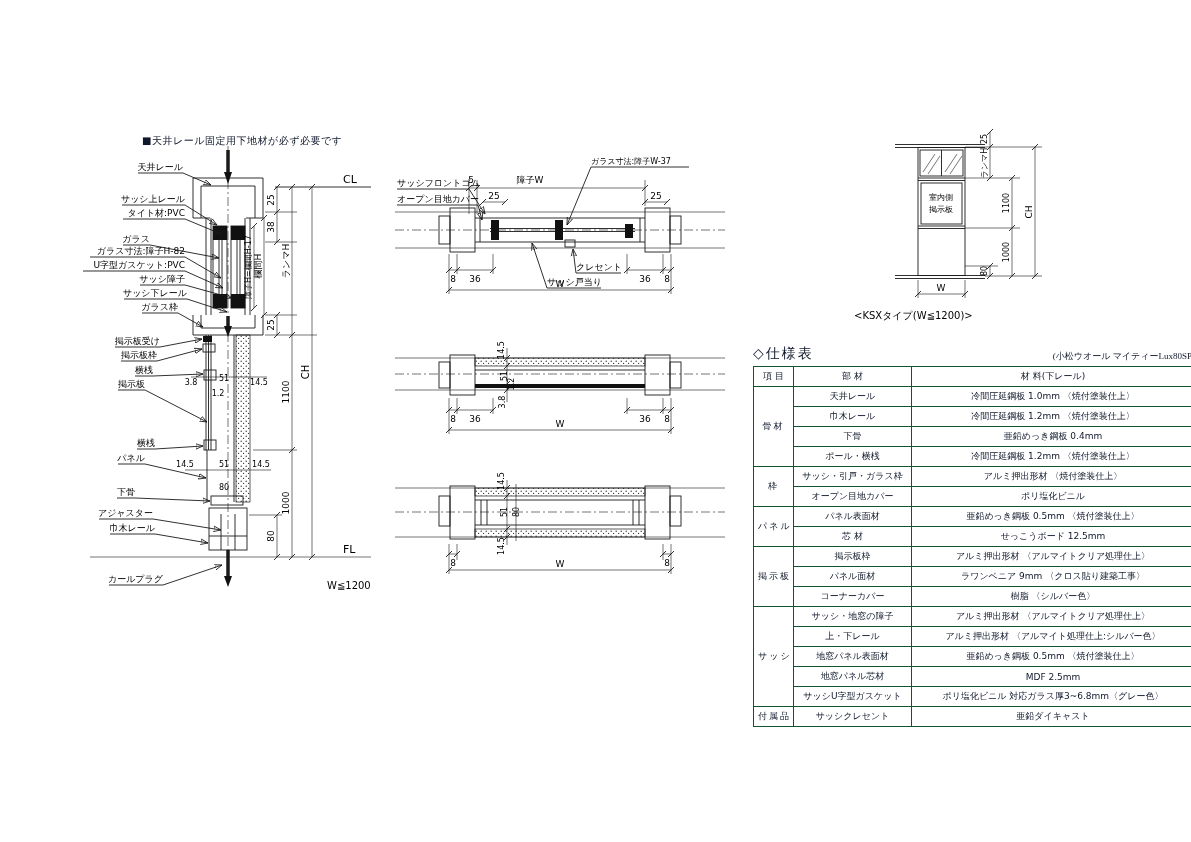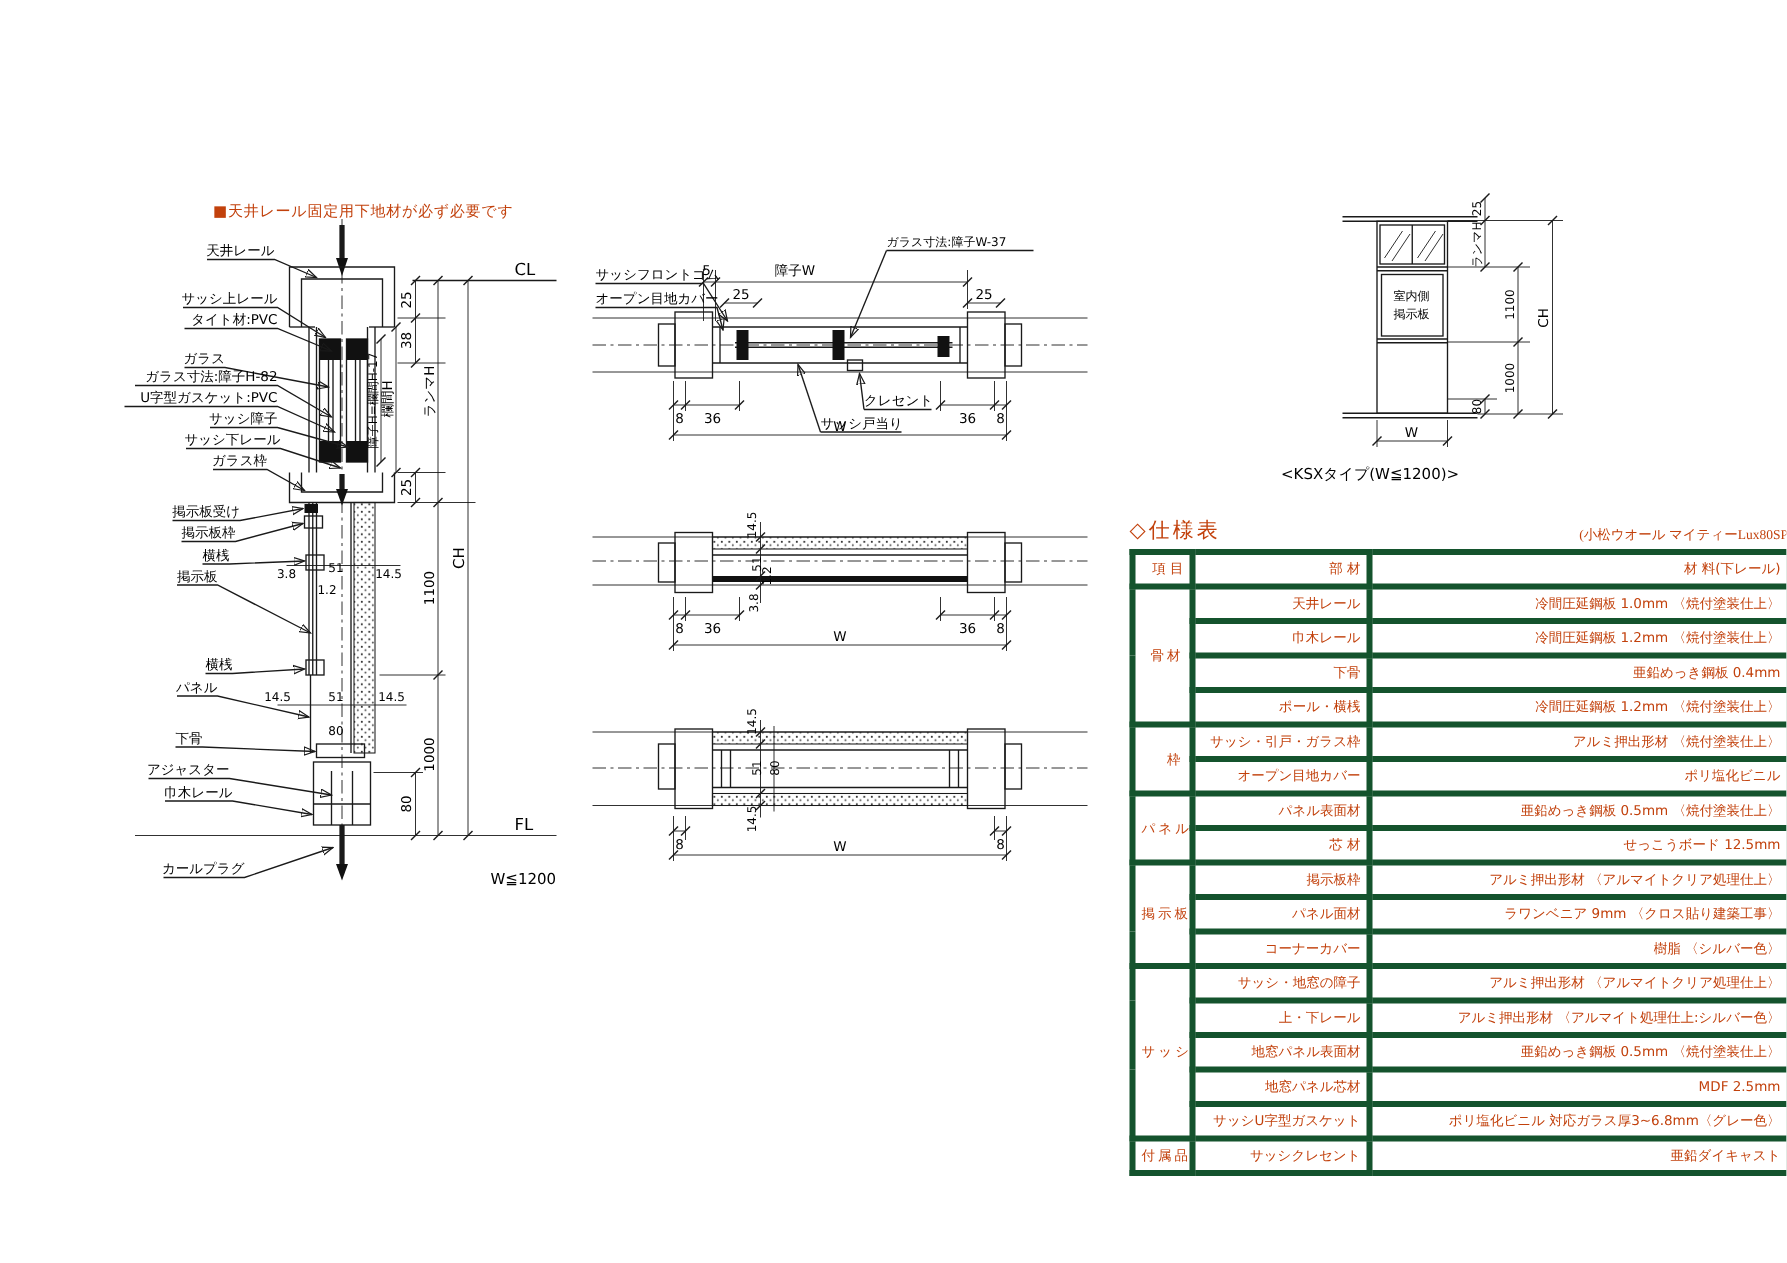--- a/index.html
+++ b/index.html
@@ -1,35 +1,35 @@
 <!DOCTYPE html>
 <html><head>
 <meta charset="utf-8">
 <style>
   html,body{margin:0;padding:0;background:#fff;}
   #sheet{position:relative;width:1191px;height:842px;background:#ffffff;overflow:hidden;
-         font-family:"DejaVu Sans",sans-serif;color:#c2410c;}
+         font-family:"DejaVu Sans",sans-serif;color:#0f172a;}
   svg{position:absolute;overflow:visible;}
   svg line,svg path,svg rect,svg polyline{stroke:#1a1a1a;stroke-width:0.9;fill:none;}
   svg .thin{stroke-width:0.6;}
   svg .thick{stroke-width:3.5;}
   svg .fillb{fill:#111;stroke:none;}
   svg .dots{fill:url(#dotpat);stroke:#1a1a1a;stroke-width:0.7;}
   svg .cline{stroke-dasharray:9 3 2 3;stroke-width:0.6;}
   svg .tk{stroke-width:0.9;}
   svg text{fill:#000;stroke:none;font-family:"DejaVu Sans",sans-serif;}
   .t8{font-size:8px;} .t9{font-size:9px;} .t10{font-size:10px;} .t11{font-size:11px;}
   .note{position:absolute;left:142px;top:134px;font-size:10px;letter-spacing:0.5px;}
   .spec{position:absolute;left:753px;top:345px;width:442px;}
   .spec-head{display:flex;justify-content:space-between;align-items:flex-end;margin-bottom:3px;}
   .spec-title{font-size:14px;letter-spacing:2px;}
   .spec-note{font-size:9px;font-family:Liberation Serif, serif;}
   table.spec-tbl{border-collapse:collapse;width:100%;table-layout:fixed;}
-  table.spec-tbl th,table.spec-tbl td{border:4px solid #14532d;font-size:9px;font-weight:normal;
-      padding:2px 4px;height:15px;text-align:right;vertical-align:middle;overflow:hidden;white-space:nowrap;}
+  table.spec-tbl th,table.spec-tbl td{border:1px solid #14532d;font-size:9px;font-weight:normal;
+      padding:2px 4px;height:15px;text-align:center;vertical-align:middle;overflow:hidden;white-space:nowrap;}
   td.c-item{white-space:pre-line;text-align:left;padding-left:5px;vertical-align:top;padding-top:4px;letter-spacing:2px;}
   .col-item{width:40px;} .col-part{width:118px;}
   .footer{position:absolute;left:40px;top:768px;}
   .footer div{font-size:15px;letter-spacing:1.5px;line-height:25px;}
 </style>
 </head>
 <body>
 
 <div id="sheet">
 

